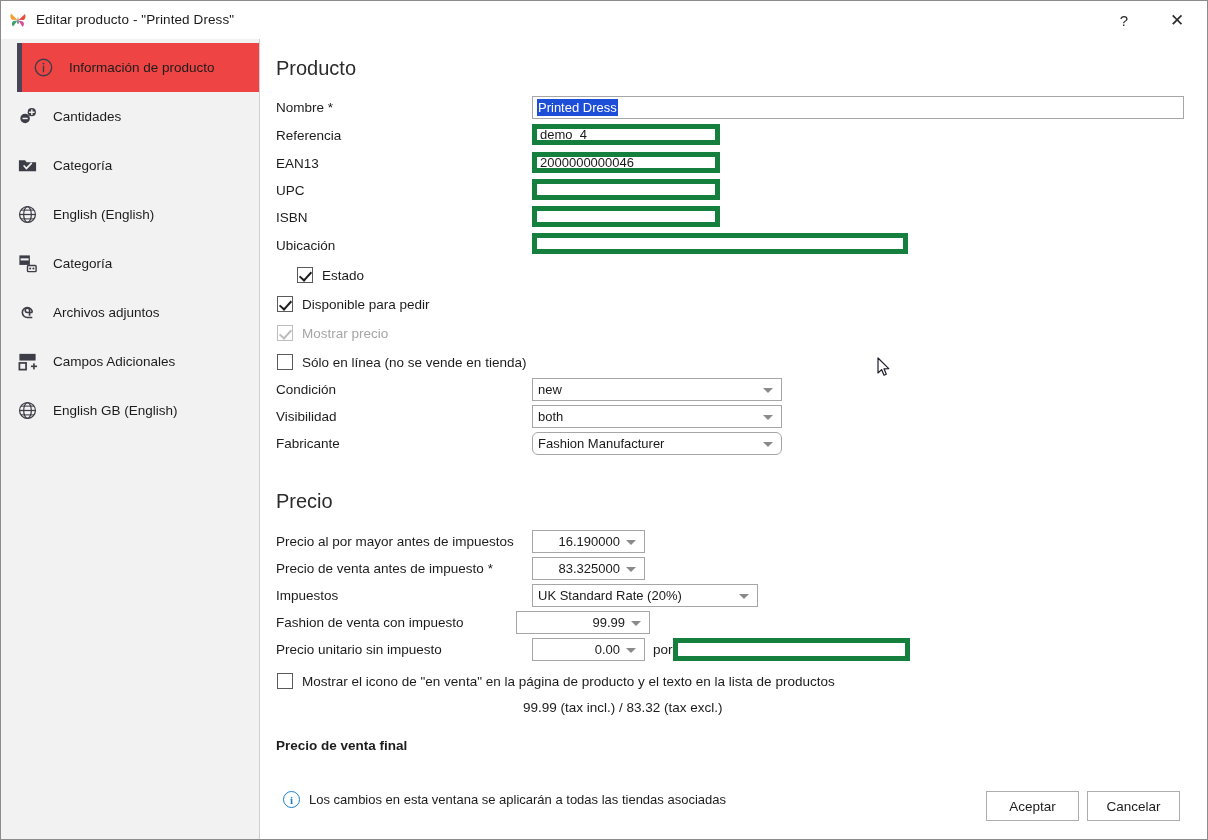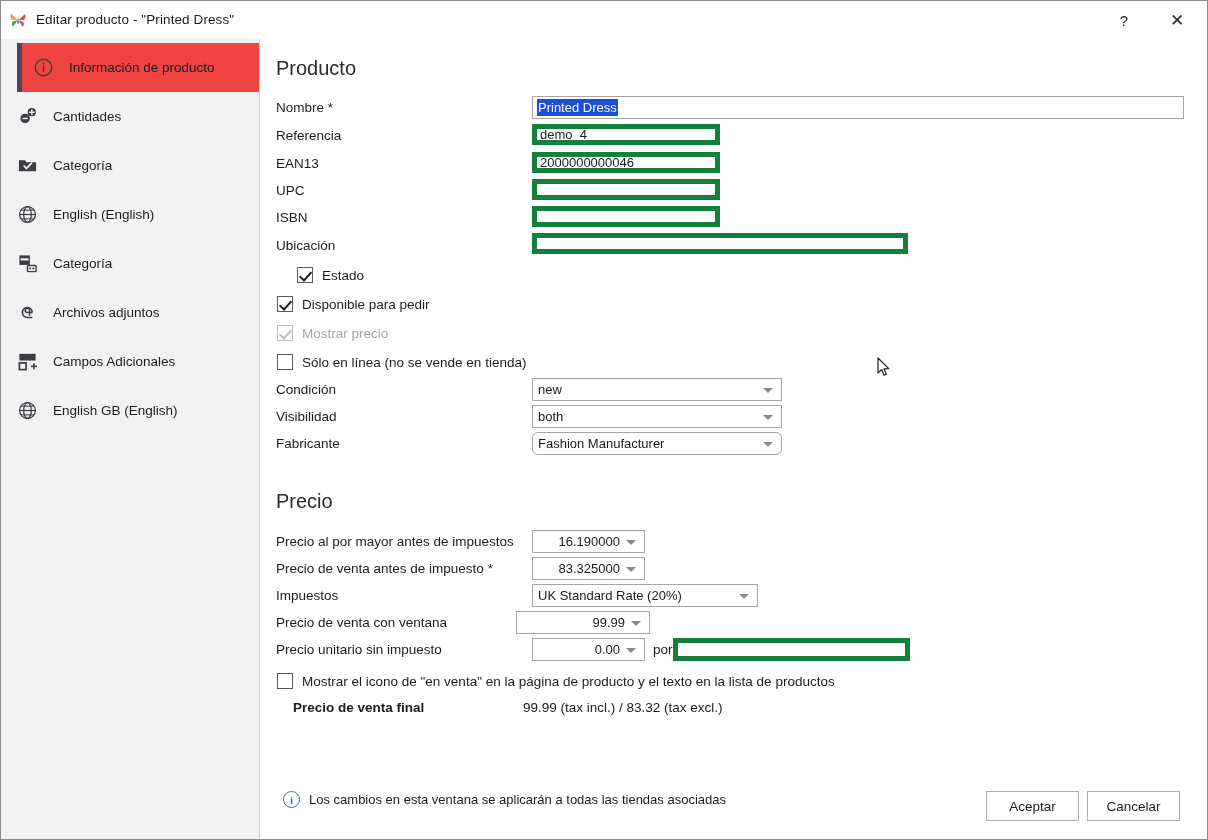--- a/index.html
+++ b/index.html
@@ -478,21 +478,21 @@
 
       <div class="frow" style="left:16px; top:549px;">
         <span class="flabel">Impuestos</span>
       </div>
       <div class="combo" style="position:absolute; left:272px; top:545px; width:226px;">
         <span>UK Standard Rate (20%)</span>
         <span class="arrow"></span>
       </div>
 
       <div class="frow" style="left:16px; top:576px;">
-        <span class="flabel">Precio de venta con ventana</span>
+        <span class="flabel">Fashion de venta con impuesto</span>
       </div>
       <div class="spin" style="position:absolute; left:256px; top:572px; width:134px;">
         <span>99.99</span>
         <span class="arrow"></span>
       </div>
 
       <div class="frow" style="left:16px; top:603px;">
         <span class="flabel">Precio unitario sin impuesto</span>
       </div>
       <div class="spin" style="position:absolute; left:272px; top:599px; width:113px;">
@@ -500,21 +500,21 @@
         <span class="arrow"></span>
       </div>
       <div class="flabel" style="position:absolute; left:393px; top:603px;">por</div>
       <input class="txt" style="position: absolute; left: 413px; top: 599px; width: 237px; height: 23px;" value="">
 
       <div class="cb-row" style="position:absolute; left:17px; top:634px;">
         <span class="cb"></span>
         <span class="cb-label">Mostrar el icono de "en venta" en la página de producto y el texto en la lista de productos</span>
       </div>
 
-      <div class="flabel bold" style="position:absolute; left:16px; top:661px;margin-left:17px;">Precio de venta final</div>
+      <div class="flabel bold" style="position:absolute; left:16px; top:699px;">Precio de venta final</div>
       <div class="value-text" style="position:absolute; left:263px; top:661px;">99.99 (tax incl.) / 83.32 (tax excl.)</div>
 
       <div class="cursor">
         <svg viewBox="0 0 14 20" width="14" height="20">
           <path d="M1 1 L1 16 L4.6 12.6 L7 18.2 L9.3 17.2 L7 11.8 L11.8 11.6 Z" fill="#ffffff" stroke="#1c1c2b" stroke-width="1.2" stroke-linejoin="round"></path>
         </svg>
       </div>
     </div>
   </div>
 

